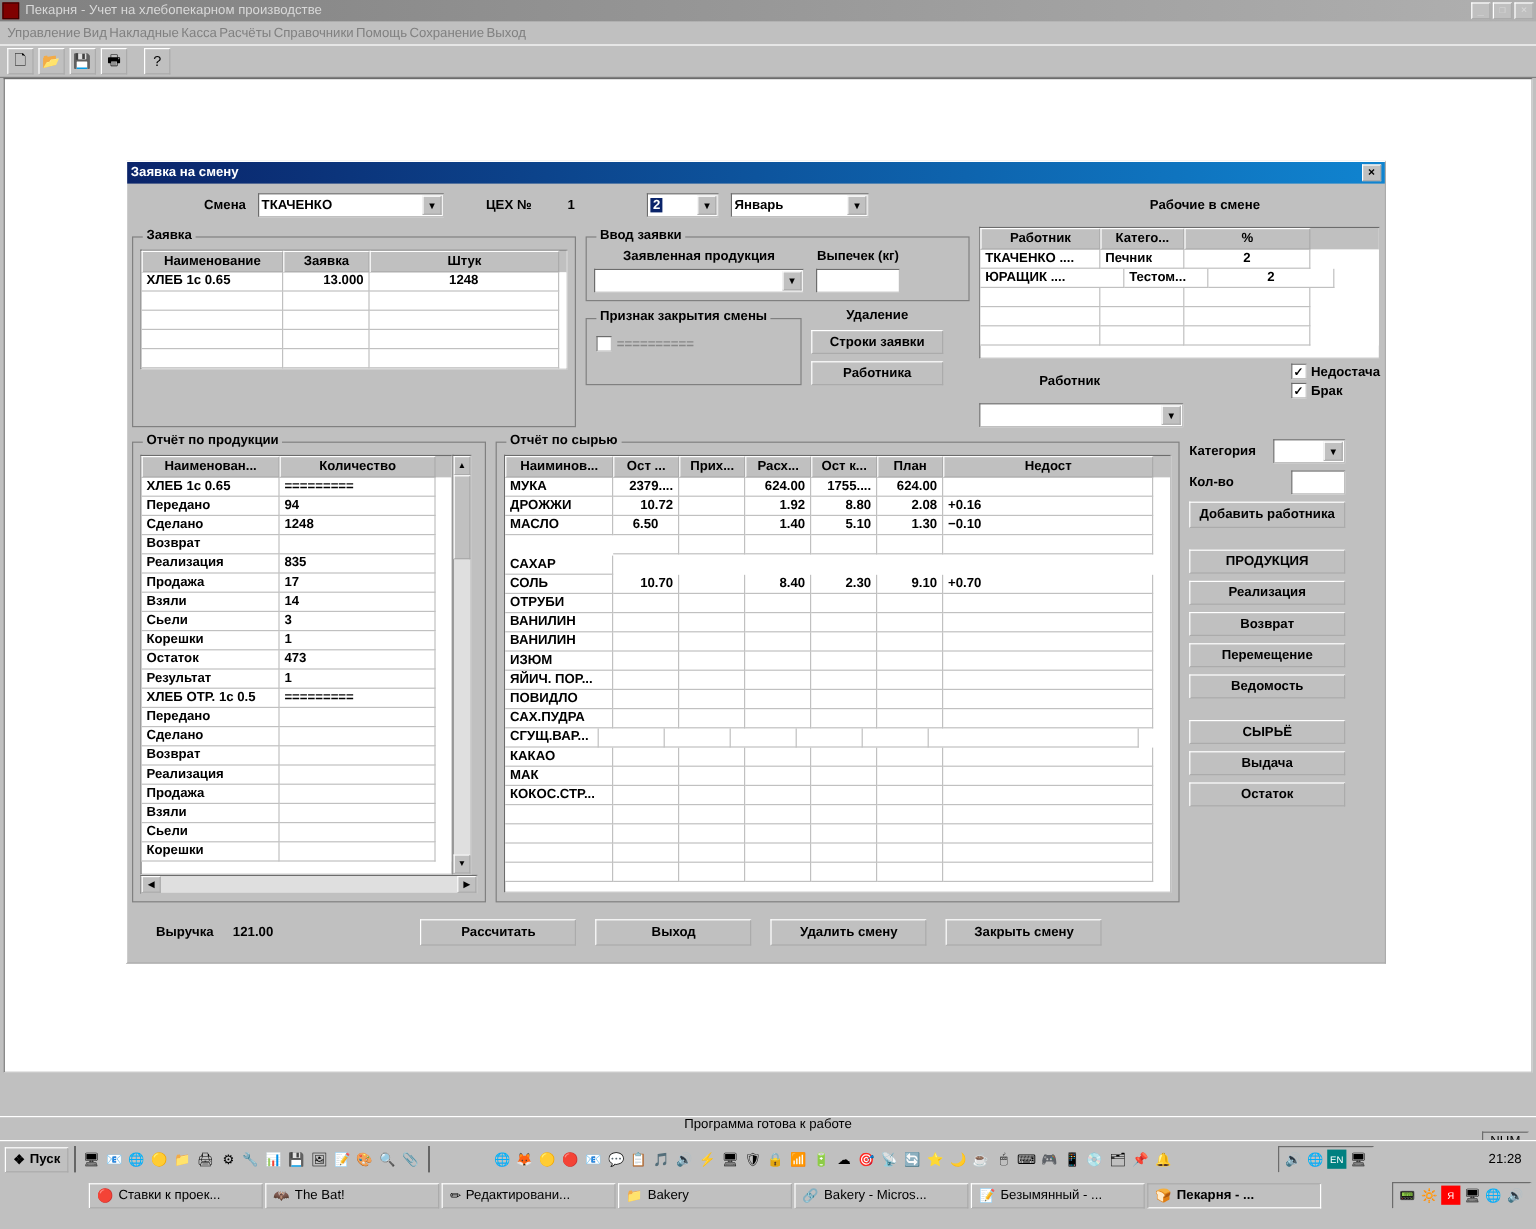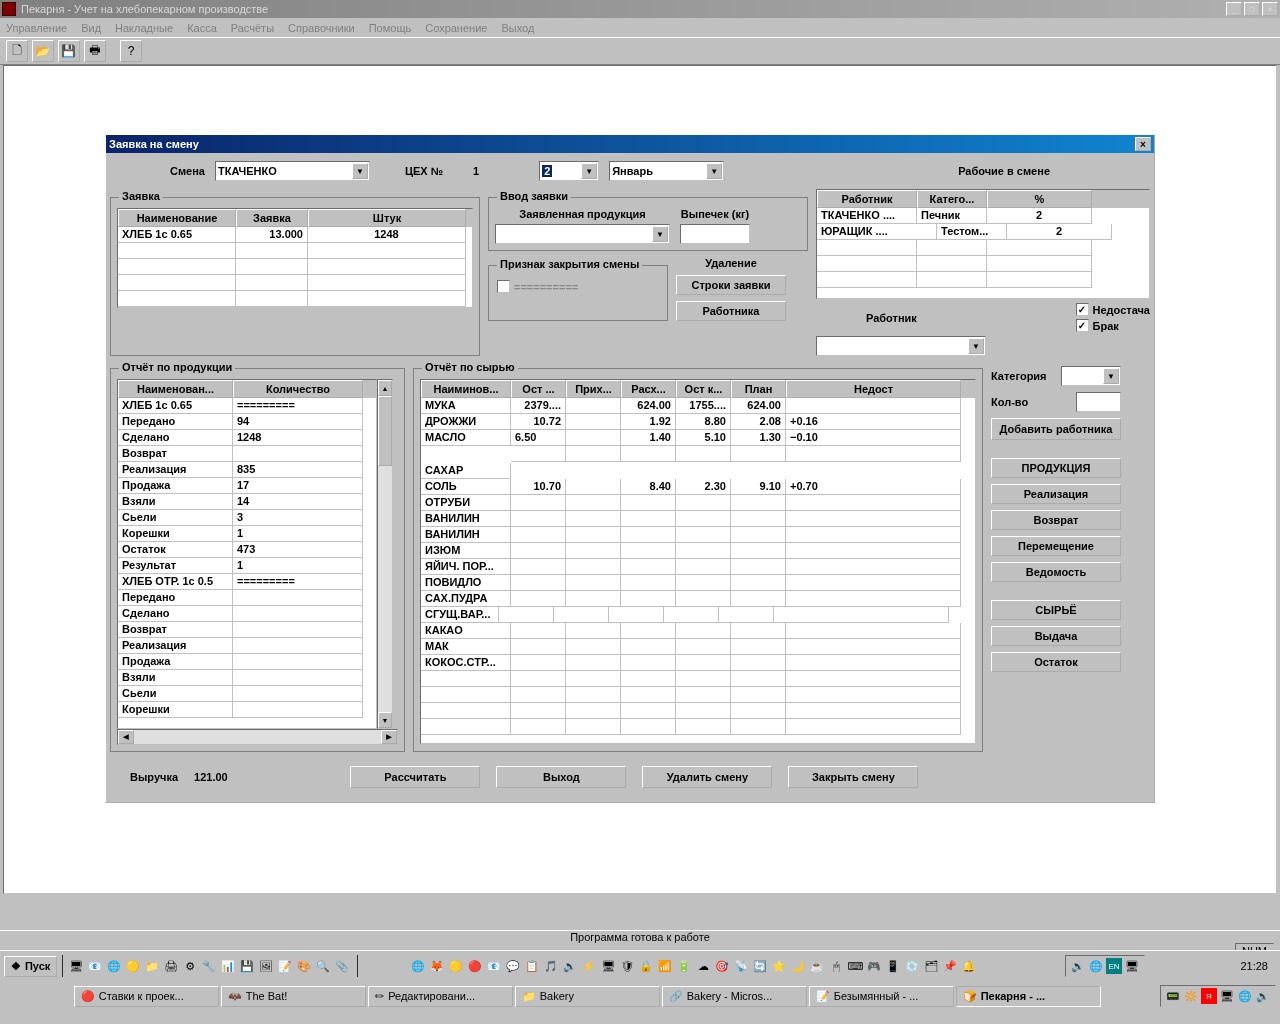--- a/index.html
+++ b/index.html
@@ -2,21 +2,21 @@
 <html><head>
 <meta charset="utf-8">
 <style>
 * { box-sizing: border-box; margin: 0; padding: 0; }
 body { font-family: "MS Sans Serif", "Tahoma", sans-serif; font-size: 11px; background: #c0c0c0; width: 1280px; height: 1024px; overflow: hidden; position: relative; }
 .titlebar { background: linear-gradient(to right, #808080, #b0b0b0); height: 18px; display: flex; align-items: center; justify-content: space-between; padding: 0 2px; color: #d8d8d8; }
 .titlebar-left { display: flex; align-items: center; gap: 5px; }
 .titlebar-icon { width: 14px; height: 14px; background: #800000; border: 1px solid #400000; }
 .titlebar-buttons { display: flex; gap: 2px; }
 .titlebar-btn { width: 16px; height: 14px; background: #c0c0c0; border: 1px outset #fff; font-size: 9px; display: flex; align-items: center; justify-content: center; font-family: "Marlett", monospace; }
-.menubar { background: #c0c0c0; height: 19px; display: flex; align-items: center; padding: 0 6px; gap: 14px; color: #808080; }
+.menubar { background: #c0c0c0; height: 19px; display: flex; align-items: center; padding: 0 6px; gap: 2px; color: #808080; }
 .menubar span { cursor: pointer; }
 .toolbar { background: #c0c0c0; height: 28px; display: flex; align-items: center; padding: 0 6px; gap: 4px; border-top: 1px solid #fff; border-bottom: 1px solid #808080; }
 .tool-btn { width: 22px; height: 22px; border: 1px outset #fff; background: #c0c0c0; display: flex; align-items: center; justify-content: center; font-size: 12px; }
 .tool-sep { width: 6px; }
 .workspace { background: #fff; position: absolute; top: 65px; left: 3px; right: 3px; bottom: 130px; border: 1px inset #c0c0c0; }
 .dialog { position: absolute; top: 134px; left: 105px; width: 1050px; background: #c0c0c0; border: 1px outset #fff; }
 .dialog-title { background: linear-gradient(to right, #0a246a, #1084d0); height: 18px; color: #fff; font-weight: bold; display: flex; align-items: center; justify-content: space-between; padding: 0 3px; font-size: 11px; }
 .dialog-close { width: 16px; height: 14px; background: #c0c0c0; border: 1px outset #fff; color: #000; font-size: 10px; display: flex; align-items: center; justify-content: center; font-weight: bold; }
 .dialog-body { padding: 4px; display: flex; flex-direction: column; gap: 4px; font-weight: bold; }
 .row1 { display: flex; align-items: center; gap: 10px; padding: 4px 0; }
@@ -371,21 +371,21 @@
                 <div style="width: 90px; text-align: left;">ДРОЖЖИ</div>
                 <div style="width: 55px; text-align: right;">10.72</div>
                 <div style="width: 55px; text-align: right;"></div>
                 <div style="width: 55px; text-align: right;">1.92</div>
                 <div style="width: 55px; text-align: right;">8.80</div>
                 <div style="width: 55px; text-align: right;">2.08</div>
                 <div style="width: 175px; text-align: left;">+0.16</div>
               </div>
               <div class="grid-row">
                 <div style="width: 90px; text-align: left;">МАСЛО</div>
-                <div style="width: 55px; text-align: left;">6.50</div>
+                <div style="width: 55px; text-align: center;">6.50</div>
                 <div style="width: 55px; text-align: right;"></div>
                 <div style="width: 55px; text-align: right;">1.40</div>
                 <div style="width: 55px; text-align: right;">5.10</div>
                 <div style="width: 55px; text-align: right;">1.30</div>
                 <div style="width: 175px; text-align: left;">−0.10</div>
               </div>
               <div class="grid-row">
                 <div style="width: 90px; text-align: left; margin-top: 17px;">САХАР</div>
                 <div style="width: 55px; text-align: right;"></div>
                 <div style="width: 55px; text-align: right;"></div>

